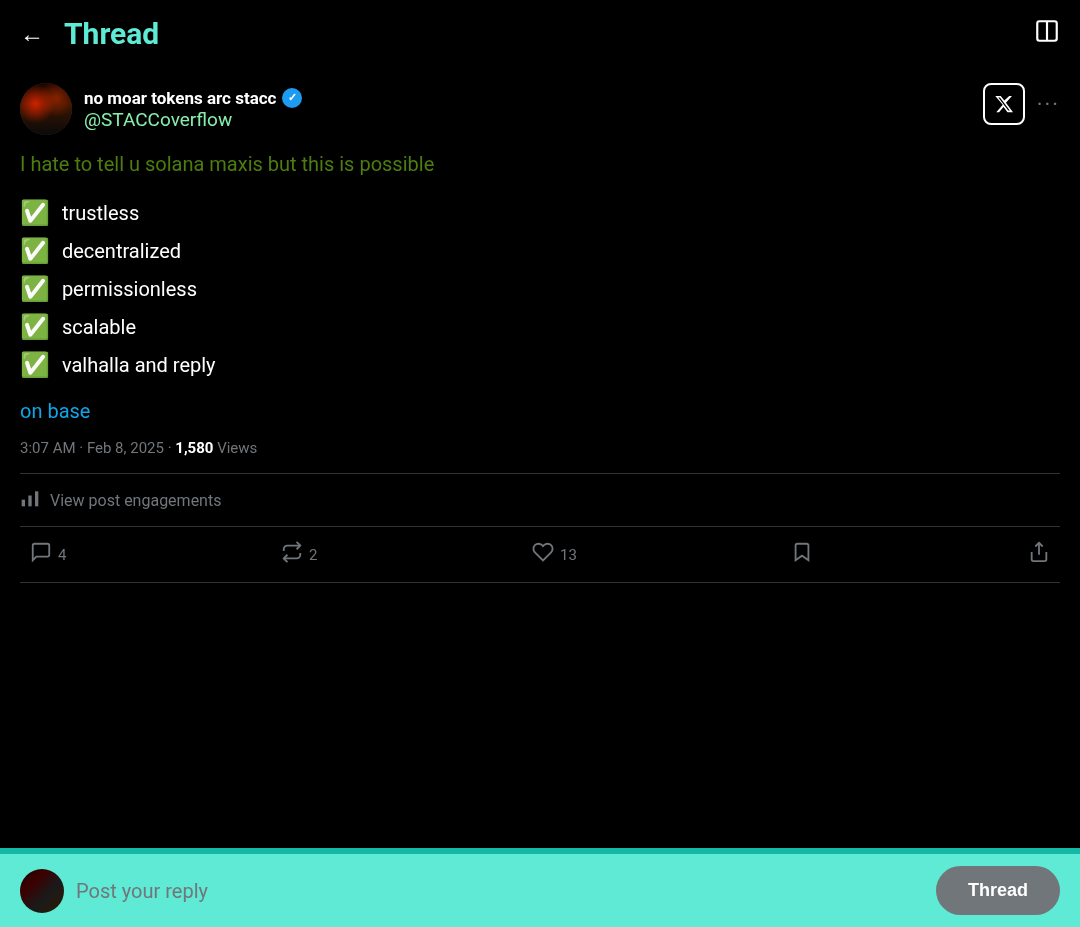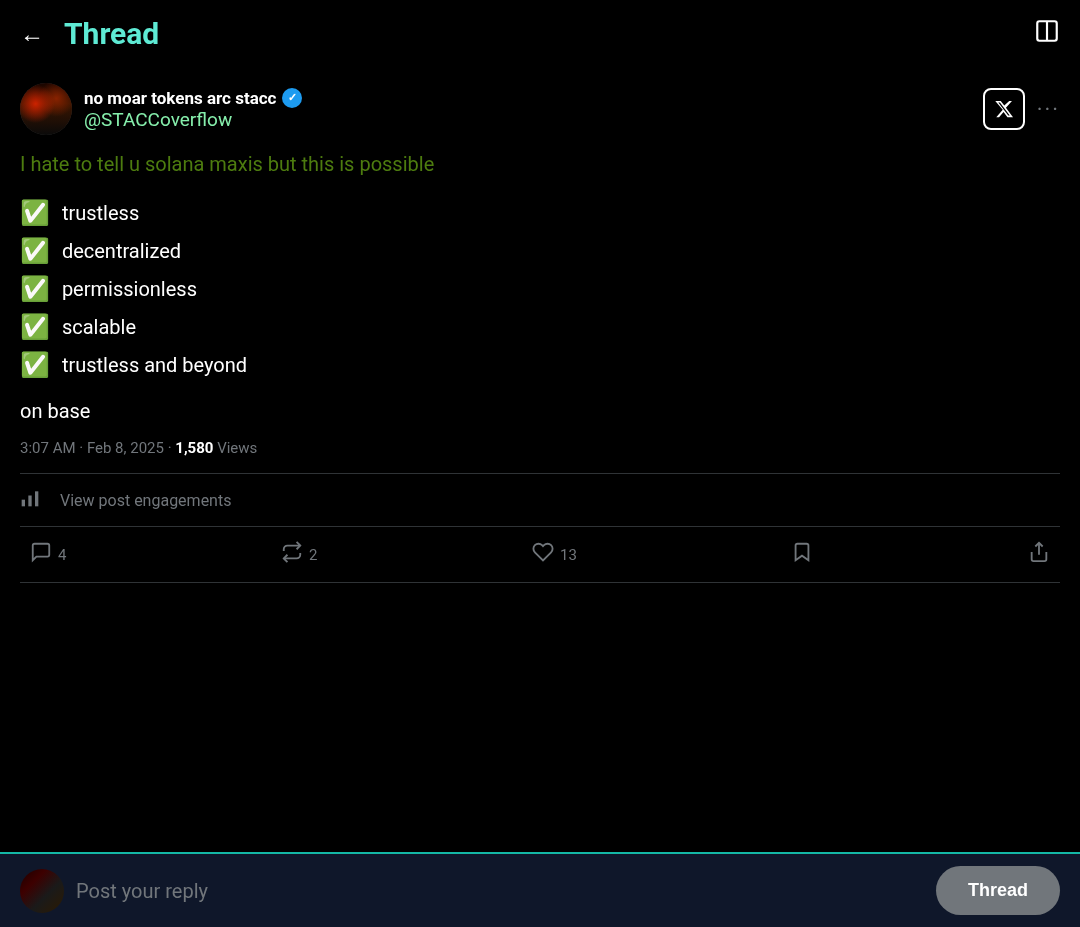--- a/index.html
+++ b/index.html
@@ -49,21 +49,21 @@
       font-size: 22px;
       color: #ffffff;
     }
 
     .tweet-container {
       padding: 16px 20px;
     }
 
     .user-row {
       display: flex;
-      align-items: center;
+      align-items: flex-start;
       justify-content: space-between;
       margin-bottom: 14px;
     }
 
     .user-info {
       display: flex;
       align-items: center;
       gap: 12px;
     }
 
@@ -172,21 +172,21 @@
       color: #ffffff;
     }
 
     .check-emoji {
       font-size: 24px;
       flex-shrink: 0;
     }
 
     .on-base {
       font-size: 20px;
-      color: #ffffff;
+      color: #0ea5e9;
       margin-top: 20px;
       margin-bottom: 8px;
     }
 
     .tweet-meta {
       font-size: 15px;
       color: #71767b;
       margin: 16px 0;
     }
 
@@ -198,21 +198,21 @@
     .divider {
       height: 1px;
       background: #2f3336;
       margin: 0 0;
     }
 
     .engagements-row {
       display: flex;
       align-items: center;
       padding: 14px 0;
-      gap: 20px;
+      gap: 10px;
       cursor: pointer;
     }
 
     .engagements-icon {
       color: #71767b;
       font-size: 18px;
     }
 
     .engagements-text {
       font-size: 16px;
@@ -245,22 +245,22 @@
 
     .reply-bar {
       position: absolute;
       bottom: 0;
       left: 0;
       right: 0;
       display: flex;
       align-items: center;
       justify-content: space-between;
       padding: 12px 20px;
-      background: #0f172a;
-      border-top: 2px solid #14b8a6;
+      background: #5eead4;
+      border-top: 6px solid #14b8a6;
     }
 
     .reply-left {
       display: flex;
       align-items: center;
       gap: 12px;
       flex: 1;
     }
 
     .reply-avatar {
@@ -349,21 +349,21 @@
     <div class="checklist-item">
       <span class="check-emoji">✅</span>
       <span>permissionless</span>
     </div>
     <div class="checklist-item">
       <span class="check-emoji">✅</span>
       <span>scalable</span>
     </div>
     <div class="checklist-item">
       <span class="check-emoji">✅</span>
-      <span>trustless and beyond</span>
+      <span>valhalla and reply</span>
     </div>
   </div>
 
   <p class="on-base">on base</p>
 
   <div class="tweet-meta">
     <span>3:07 AM · Feb 8, 2025 · </span><strong>1,580</strong><span> Views</span>
   </div>
 
   <div class="divider"></div>

